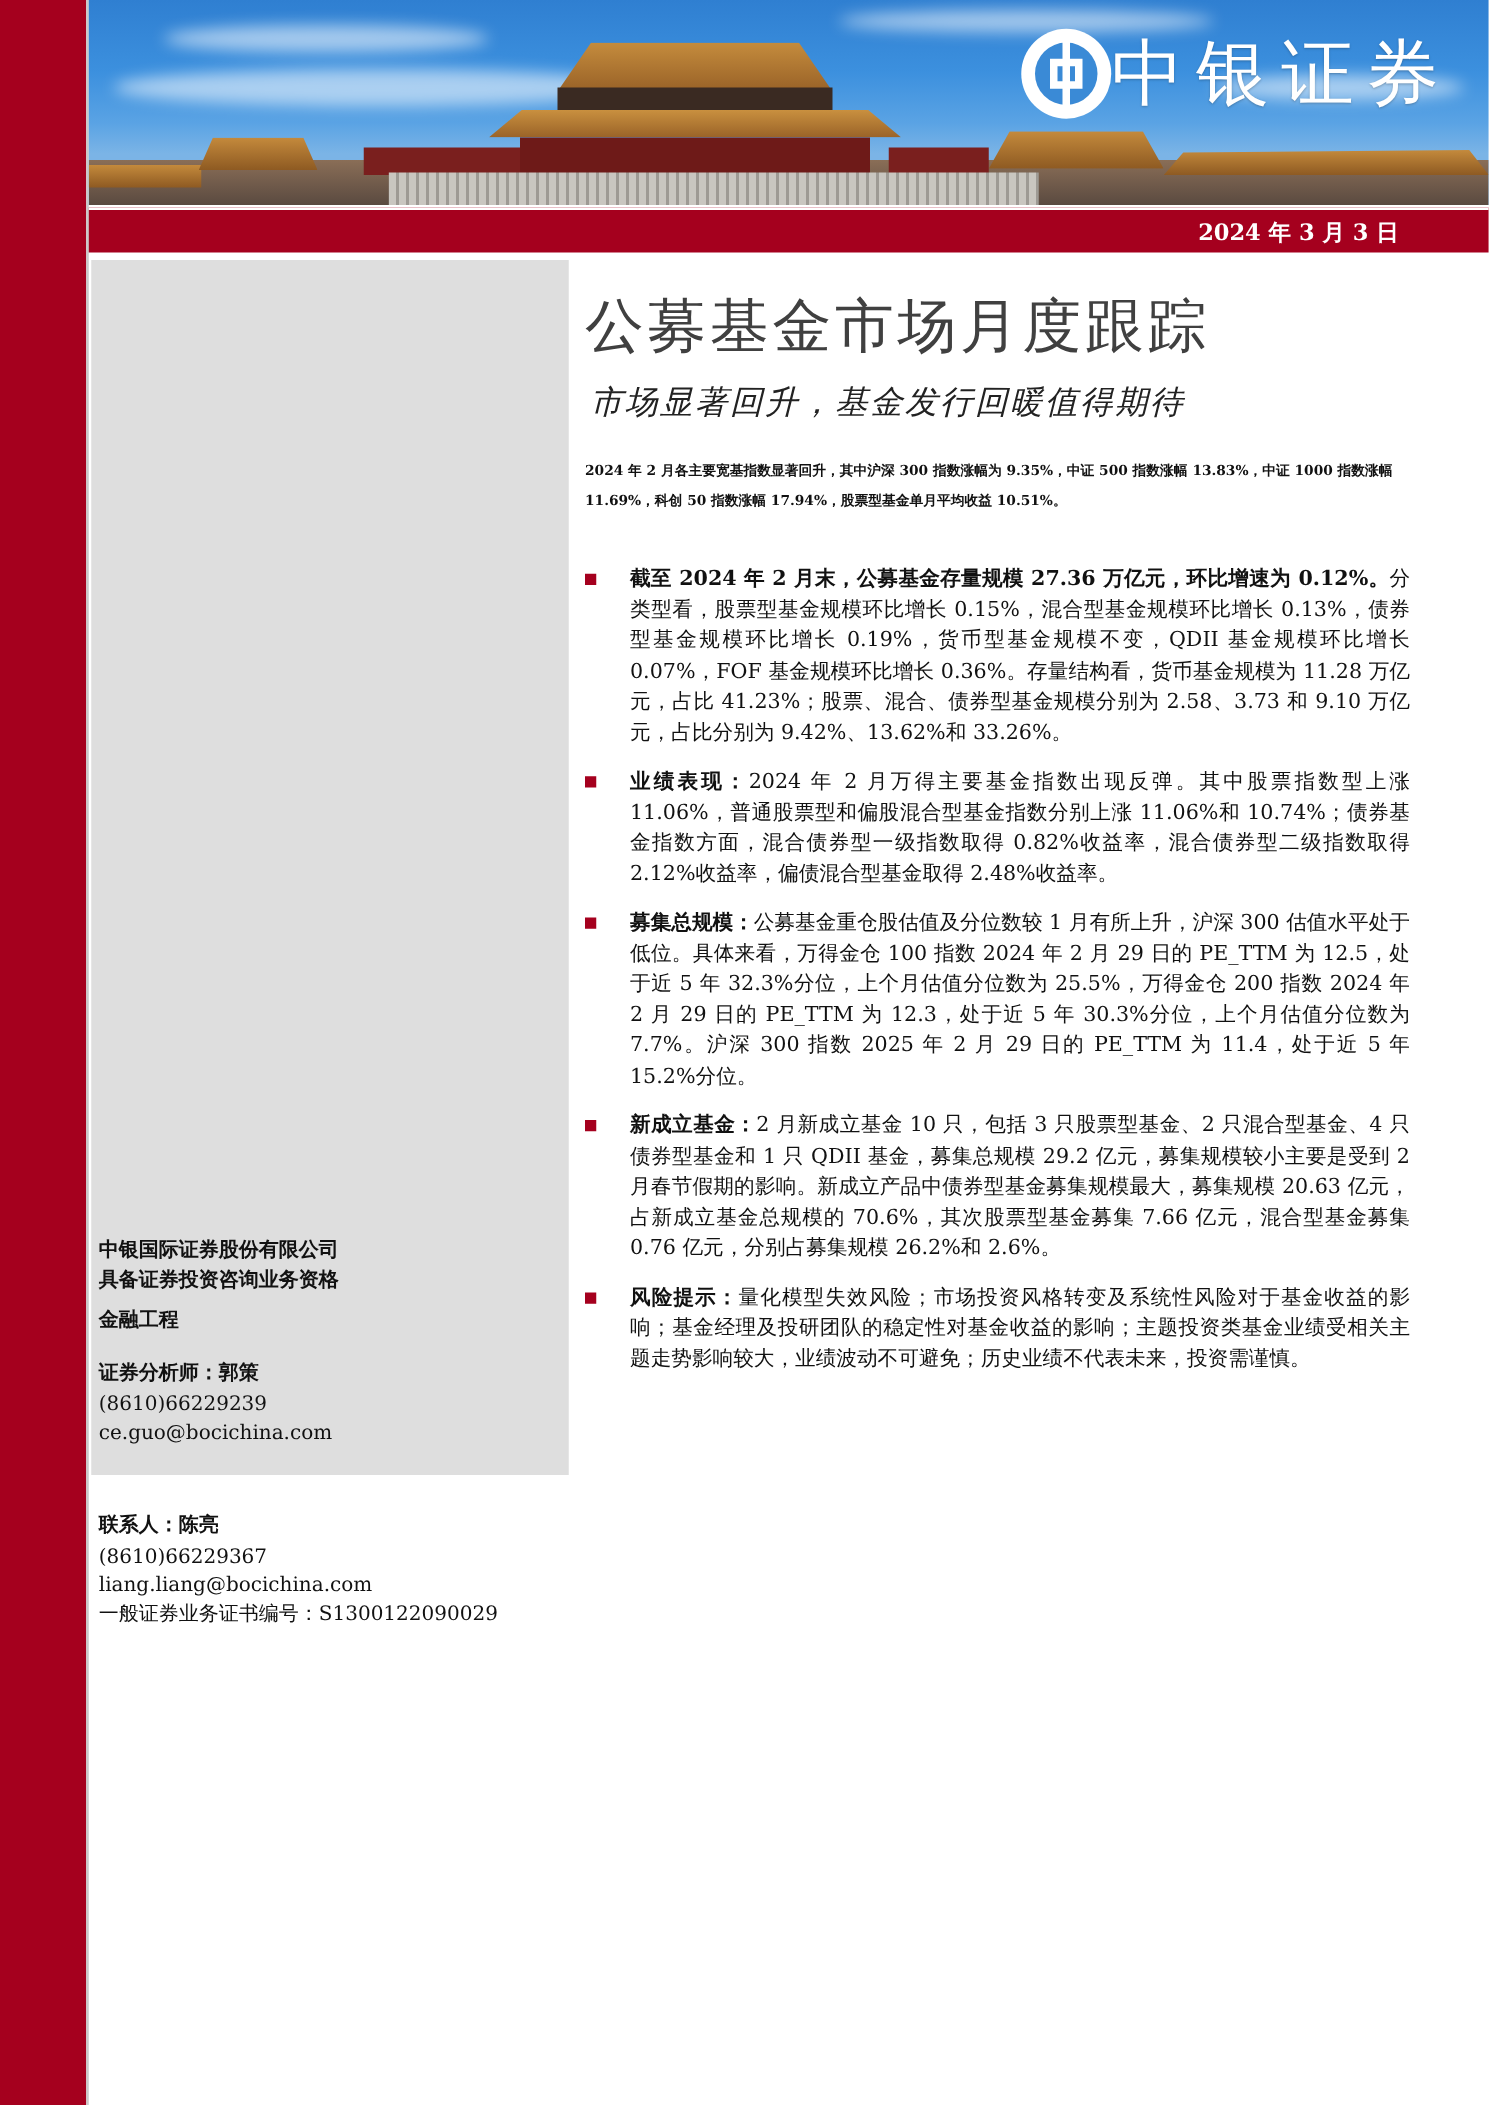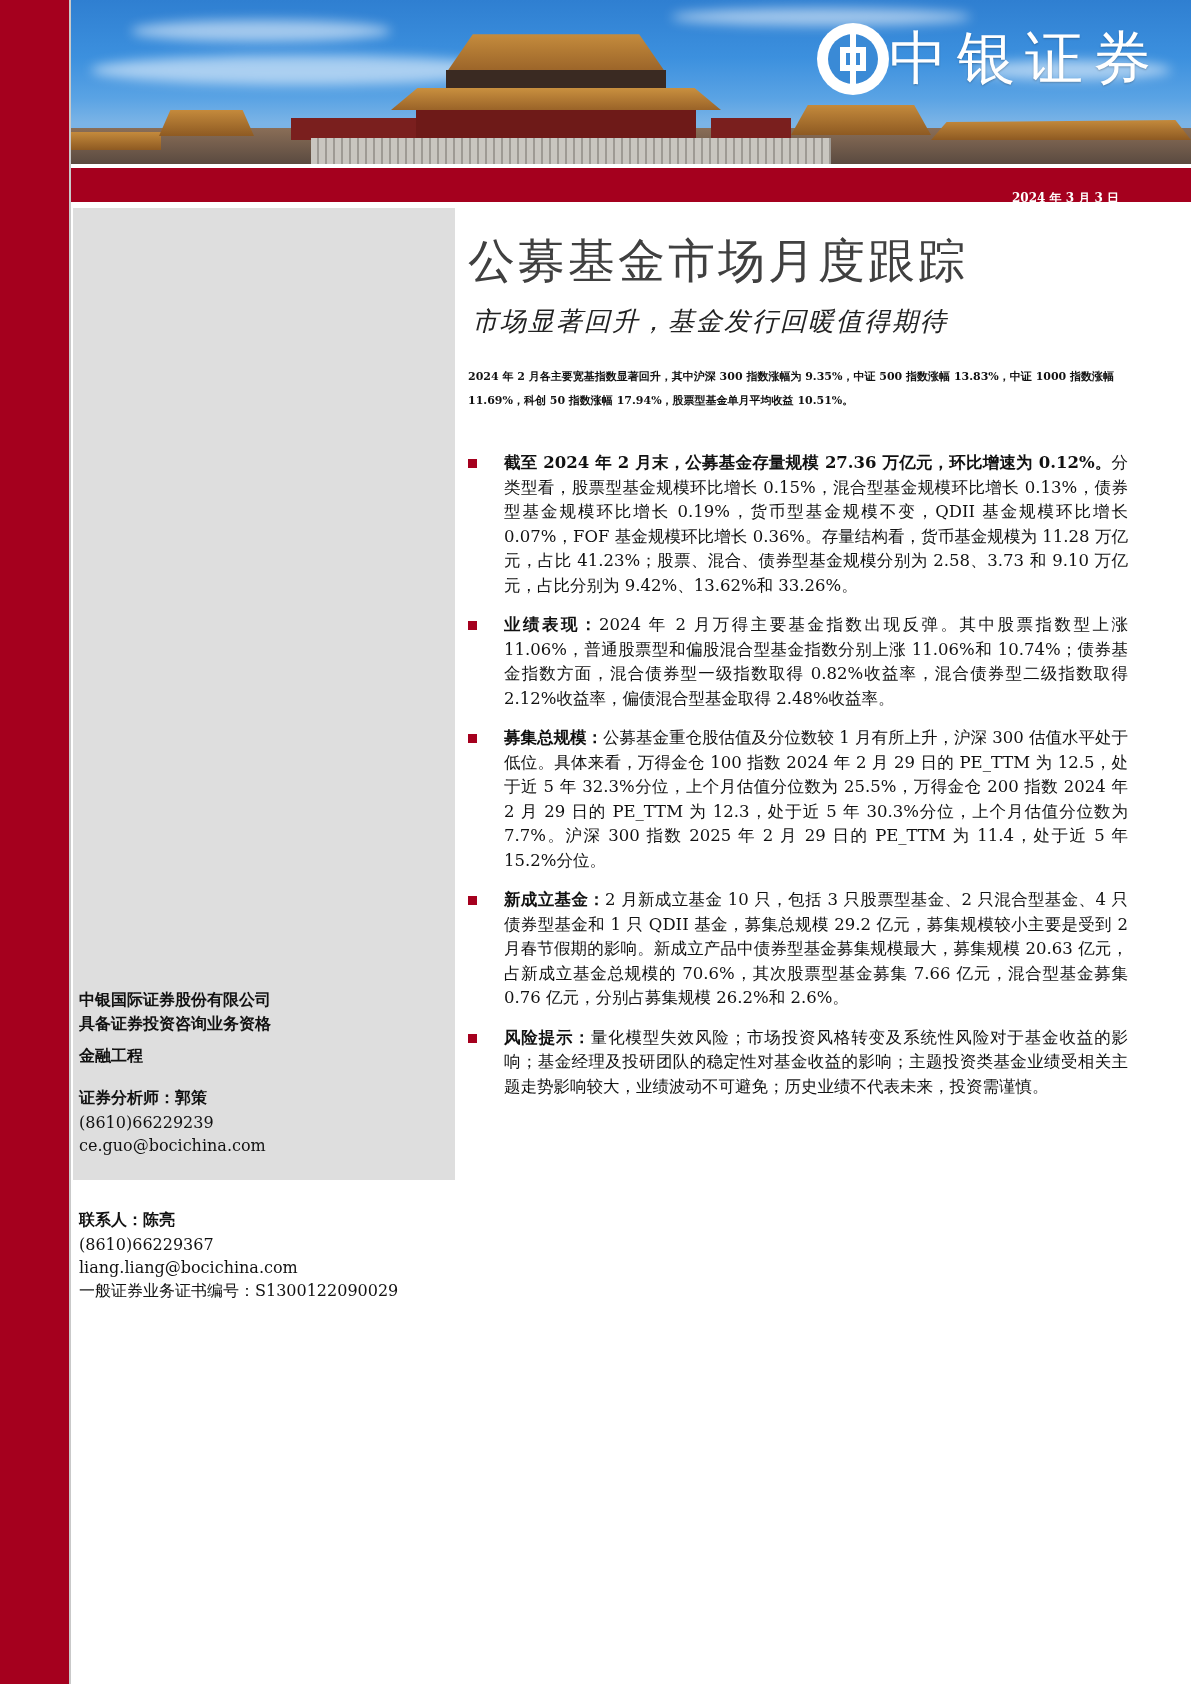--- a/index.html
+++ b/index.html
@@ -29,21 +29,21 @@
   .logo { position: absolute; right: 30px; top: 20px; display: flex; align-items: center; gap: 0; }
   .logo-mark { width: 72px; height: 72px; border-radius: 50%; background: #fff; position: relative; }
   .logo-mark::before { content: ""; position: absolute; left: 11px; top: 11px; width: 50px; height: 50px; border-radius: 50%; background: #3a8ad6; }
   .logo-mark .sq { position: absolute; left: 23px; top: 24px; width: 26px; height: 24px; border: 6px solid #fff; }
   .logo-mark .bar { position: absolute; left: 33px; top: 6px; width: 6px; height: 60px; background: #fff; }
   .logo-text { font-family: "DejaVu Serif", serif; font-size: 58px; color: #fff; letter-spacing: 10px; font-weight: normal; text-shadow: 0 1px 2px rgba(0,0,0,0.25); }
 
   
   .strip { position: absolute; left: 71px; top: 166px; width: 1120px; height: 36px; background: #a5001e; border-top: 2px solid #fff; }
   .strip-left { position: absolute; left: 8px; top: 6px; font-size: 16px; color: #fde047; font-weight: bold; letter-spacing: 1px; margin-top: 36px; }
-  .strip-right { position: absolute; right: 72px; top: 6px; font-size: 12px; color: #fff; font-weight: bold; margin-top: 16px; }
+  .strip-right { position: absolute; right: 72px; top: 6px; font-size: 18px; color: #fff; font-weight: bold; }
 
   
   .side { position: absolute; left: 73px; top: 208px; width: 382px; height: 972px; background: #dedede; }
   .side-block { position: absolute; left: 6px; font-size: 16px; color: #111; }
   .side-org { top: 780px; font-weight: bold; line-height: 24px; }
   .side-dept { top: 838px; font-weight: bold; }
   .side-analyst { top: 878px; line-height: 23px; }
   .side-contact { top: 1000px; line-height: 23px; }
   .bold { font-weight: bold; }
 

